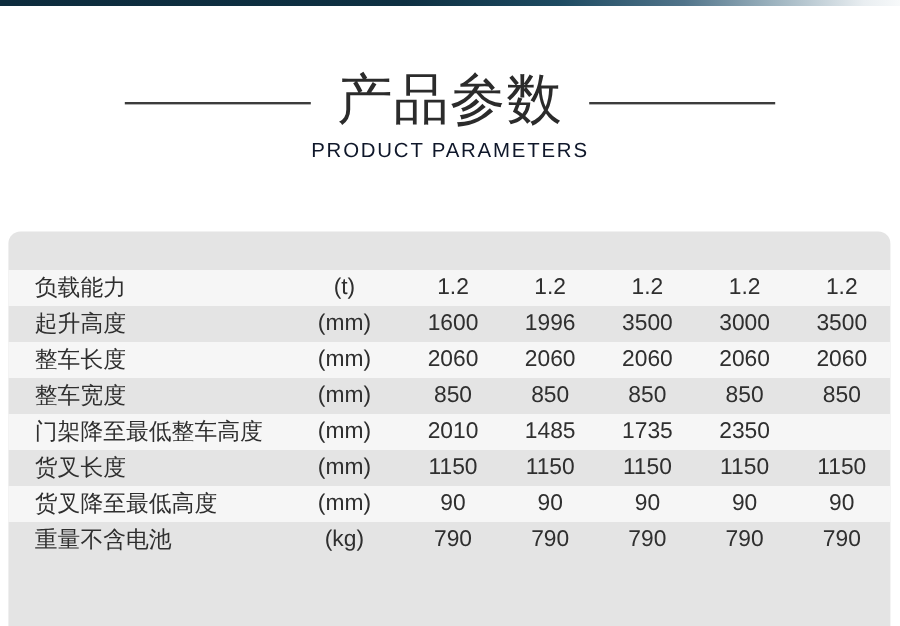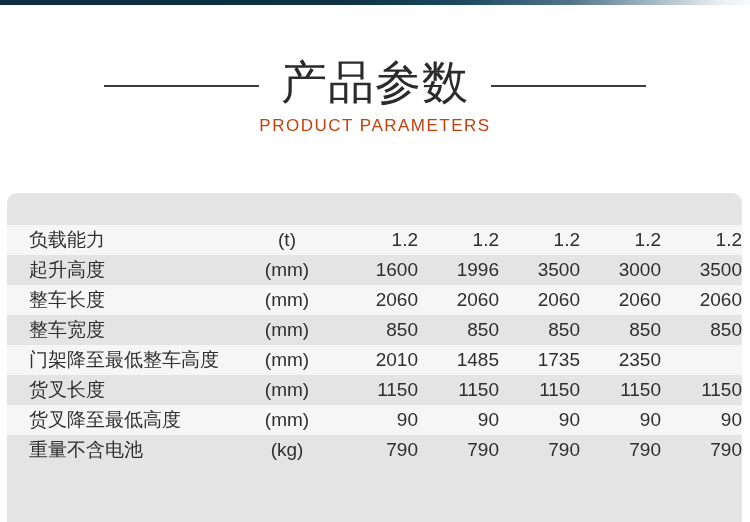--- a/index.html
+++ b/index.html
@@ -13,34 +13,34 @@
   }
 
   .header { margin-top:50px; }
   .title-row { display:flex; align-items:center; justify-content:center; gap:22px; }
   .title-line { width:155px; height:2px; background:#3c3c3c; margin-top:8px; }
   .page-title {
     font-size:46px; line-height:54px; font-weight:normal; color:#2b2b2b;
     letter-spacing:1px; font-family:"DejaVu Sans","Liberation Sans",sans-serif;
   }
   .page-subtitle {
-    text-align:center; font-size:17px; color:#c2410c;
+    text-align:center; font-size:17px; color:#0f172a;
     letter-spacing:1.5px; margin-top:7px;
   }
 
   .panel {
     margin:57px 0 0 7px; width:735px; height:382px;
     background:#e4e4e4; border-radius:10px; padding-top:32px;
   }
   .row { display:flex; align-items:center; height:30px;
          font-size:19px; color:#2f2f2f; }
   .row.stripe { background:#f6f6f6; }
   .c-label { width:230px; padding-left:22px; }
   .c-unit  { width:100px; text-align:center; }
-  .c-val   { width:81px;  text-align:right; }
+  .c-val   { width:81px;  text-align:center; }
 </style>
 </head>
 <body>
 
 <div class="top-bar"></div>
 
 <div class="header">
   <div class="title-row">
     <span class="title-line"></span>
     <span class="page-title">产品参数</span>

